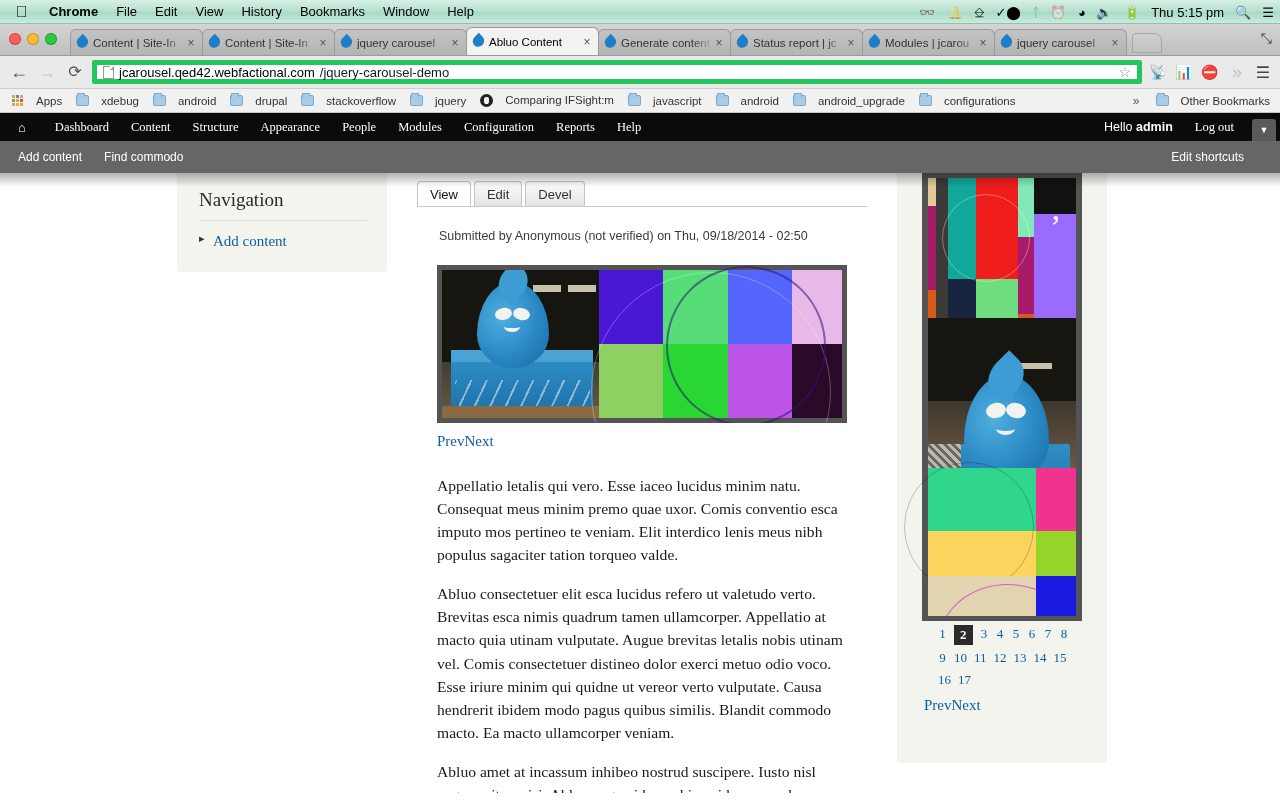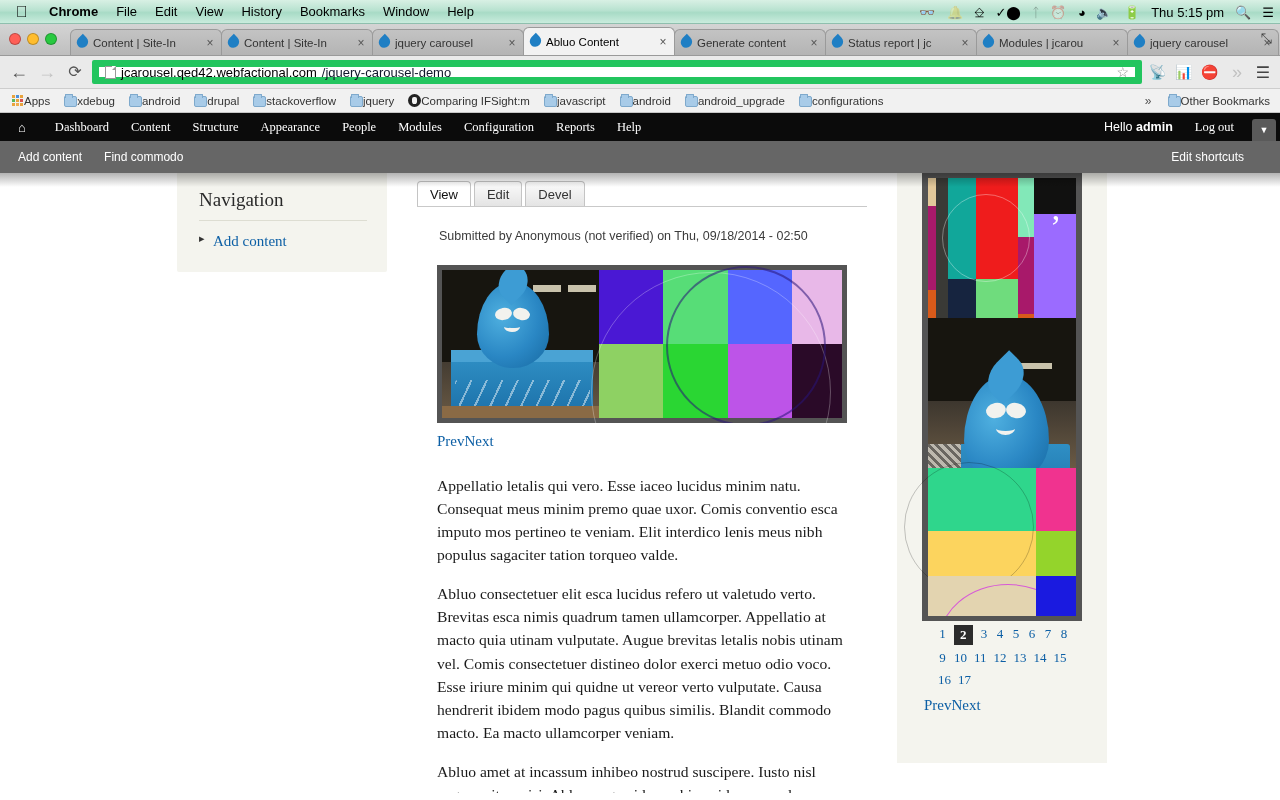--- a/index.html
+++ b/index.html
@@ -35,21 +35,21 @@
     display: flex; align-items: flex-end;
     padding-left: 8px;
     position: relative;
     border-bottom: 1px solid #9a9a9a;
   }
   .traffic { display: flex; align-items: center; gap: 6px; position: absolute; left: 9px; top: 9px; }
   .dot { width: 12px; height: 12px; border-radius: 50%; border: 1px solid rgba(0,0,0,.25); }
   .dot.r { background: #ff5f57; } .dot.y { background: #ffbd2e; } .dot.g { background: #28c940; }
   .tabs { display: flex; align-items: flex-end; margin-left: 62px; height: 32px; }
   .tab {
-    height: 26px; width: 152px;
+    height: 26px; width: 133px;
     background: linear-gradient(to bottom, #c3c3c3, #b4b4b4);
     border: 1px solid #9a9a9a; border-bottom: none;
     border-radius: 6px 6px 0 0;
     margin-right: -1px;
     display: flex; align-items: center;
     padding: 0 5px;
     font-size: 11.5px; color: #333;
     overflow: hidden; white-space: nowrap;
     position: relative;
   }
@@ -74,39 +74,39 @@
   
   .omnibar {
     height: 33px; background: #eaeaea;
     display: flex; align-items: center; padding: 0 8px; gap: 6px;
     border-bottom: 1px solid #cdcdcd;
   }
   .navbtn { font-size: 18px; color: #777; width: 22px; text-align: center; line-height: 1; }
   .navbtn.back { color: #555; }
   .navbtn.reload { font-size: 16px; color: #555; }
   .urlbox {
-    flex: 1; height: 24px; background: #fff; border: 7px solid #22c55e; border-radius: 2px;
+    flex: 1; height: 24px; background: #fff; border: 5px solid #22c55e; border-radius: 2px;
     display: flex; align-items: center; padding: 0 6px; gap: 5px;
     font-size: 13px; color: #000;
   }
   .pageicon { width: 11px; height: 13px; border: 1px solid #999; background: #fff; position: relative; flex:0 0 11px; }
   .pageicon::after { content:""; position:absolute; right:-1px; top:-1px; border-left:4px solid #fff; border-bottom:4px solid #999; width:0;height:0;}
   .urlhost { color: #000; }
   .urlpath { color: #0f172a; }
   .star { margin-left: auto; color: #8a8a8a; font-size: 14px; }
   .ext { width: 20px; text-align: center; font-size: 14px; }
   .menu3 { font-size: 16px; color: #444; width: 18px; text-align: center; }
 
   
   .bookbar {
     height: 24px; background: #f1f1f1; border-bottom: 1px solid #c6c6c6;
     display: flex; align-items: center; padding: 0 6px; gap: 2px;
     font-size: 11.5px; color: #333;
   }
-  .bmk { display: flex; align-items: flex-end; gap: 0; padding: 2px 6px; white-space: nowrap; }
+  .bmk { display: flex; align-items: flex-start; gap: 12px; padding: 2px 6px; white-space: nowrap; }
   .folder { width: 13px; height: 11px; background: #a8cbe8; border: 1px solid #7ea9cc; border-radius: 1px 2px 2px 2px; position: relative; flex:0 0 13px;}
   .folder::before { content:""; position:absolute; left:0; top:-3px; width:6px; height:3px; background:#a8cbe8; border:1px solid #7ea9cc; border-bottom:none; border-radius:1px 1px 0 0;}
   .appsgrid { width: 12px; height: 12px; display: grid; grid-template-columns: repeat(3,3px); grid-template-rows: repeat(3,3px); gap: 1px; flex:0 0 12px;}
   .appsgrid i { background: #e8a33d; display: block; }
   .appsgrid i:nth-child(2){background:#4a90d9;} .appsgrid i:nth-child(4){background:#5cb85c;}
   .appsgrid i:nth-child(6){background:#d9534f;} .appsgrid i:nth-child(8){background:#f0ad4e;}
   .ghub { width: 13px; height: 13px; border-radius: 50%; background: #222; flex:0 0 13px; position: relative;}
   .ghub::after{content:"";position:absolute;left:4px;top:3px;width:5px;height:7px;background:#f1f1f1;border-radius:2px 2px 40% 40%;}
   .chev { margin-left: auto; padding: 0 8px; color: #555; font-size: 12px; }
   .bmk.other { padding-right: 4px; }

